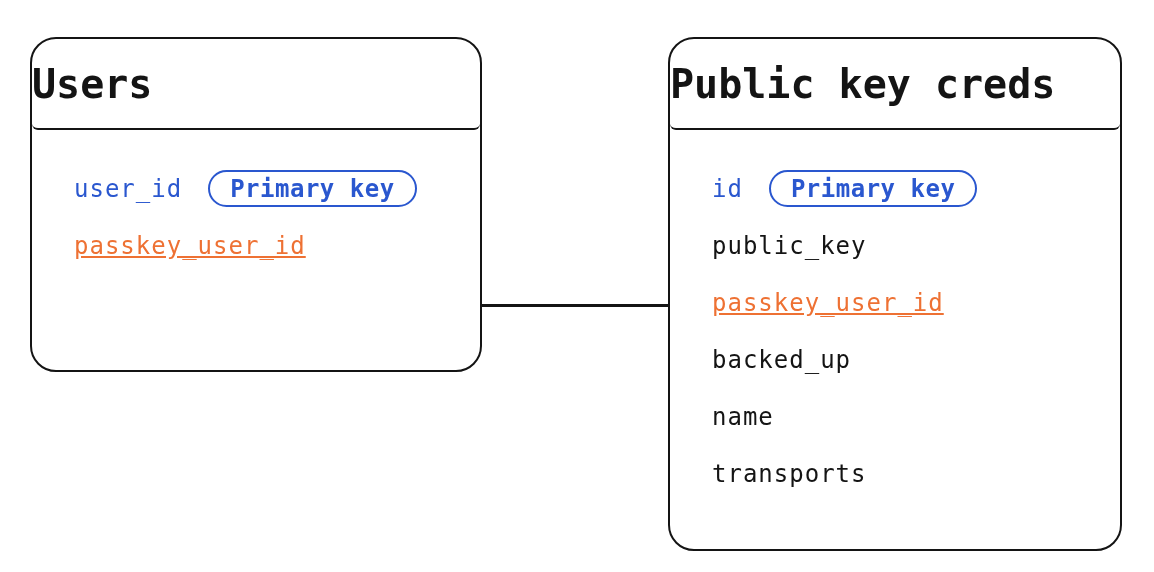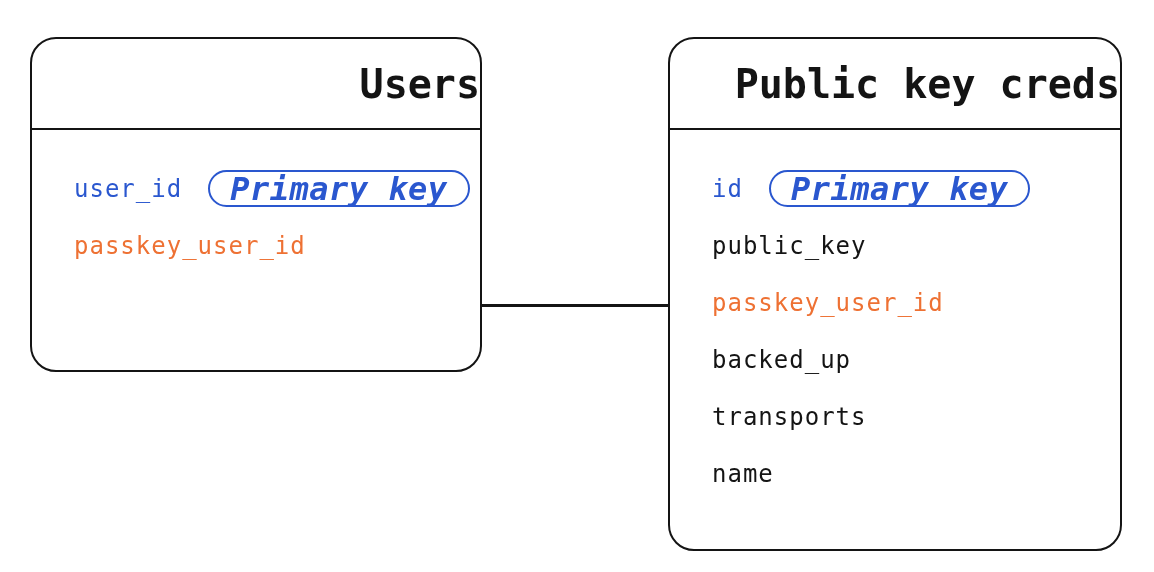--- a/index.html
+++ b/index.html
@@ -32,22 +32,23 @@
     left: 668px;
     top: 37px;
     width: 454px;
     height: 514px;
   }
   .table-header {
     height: 91px;
     border-bottom: 2.5px solid #141414;
     display: flex;
     align-items: center;
-    justify-content: flex-end;
+    justify-content: flex-start;
     box-sizing: border-box;
+    border-radius: 6px;
   }
   .table-title {
     font-size: 40px;
     font-weight: bold;
     color: #141414;
     letter-spacing: 0px;
     white-space: nowrap;
   }
   .fields {
     padding: 30px 0 0 42px;
@@ -57,36 +58,35 @@
     display: flex;
     align-items: center;
     white-space: nowrap;
   }
   .field-label {
     font-size: 24px;
     letter-spacing: 1px;
     color: #141414;
   }
   .c-blue   { color: var(--blue); }
-  .c-orange { color: var(--orange); }
+  .c-orange { color: var(--orange); text-decoration: underline; }
   .pk-badge {
     display: inline-flex;
     align-items: center;
     justify-content: center;
     margin-left: 26px;
     height: 37px;
     padding: 12px 20px;
     border: 2.5px solid var(--blue);
     border-radius: 999px;
     color: var(--blue);
-    font-size: 32px;
+    font-size: 24px;
     font-weight: bold;
     letter-spacing: 0.5px;
     box-sizing: border-box;
-    font-style: italic;
   }
   #relationship-line {
     position: absolute;
     left: 481px;
     top: 304px;
     width: 188px;
     height: 2.5px;
     background: #141414;
   }
 </style>
@@ -124,21 +124,21 @@
         <div class="field-row">
           <span class="field-label">public_key</span>
         </div>
         <div class="field-row">
           <span class="field-label c-orange">passkey_user_id</span>
         </div>
         <div class="field-row">
           <span class="field-label">backed_up</span>
         </div>
         <div class="field-row">
-          <span class="field-label">transports</span>
+          <span class="field-label">name</span>
         </div>
         <div class="field-row">
-          <span class="field-label">name</span>
+          <span class="field-label">transports</span>
         </div>
       </div>
   </div>
 
 </div>
 
 </body></html>

